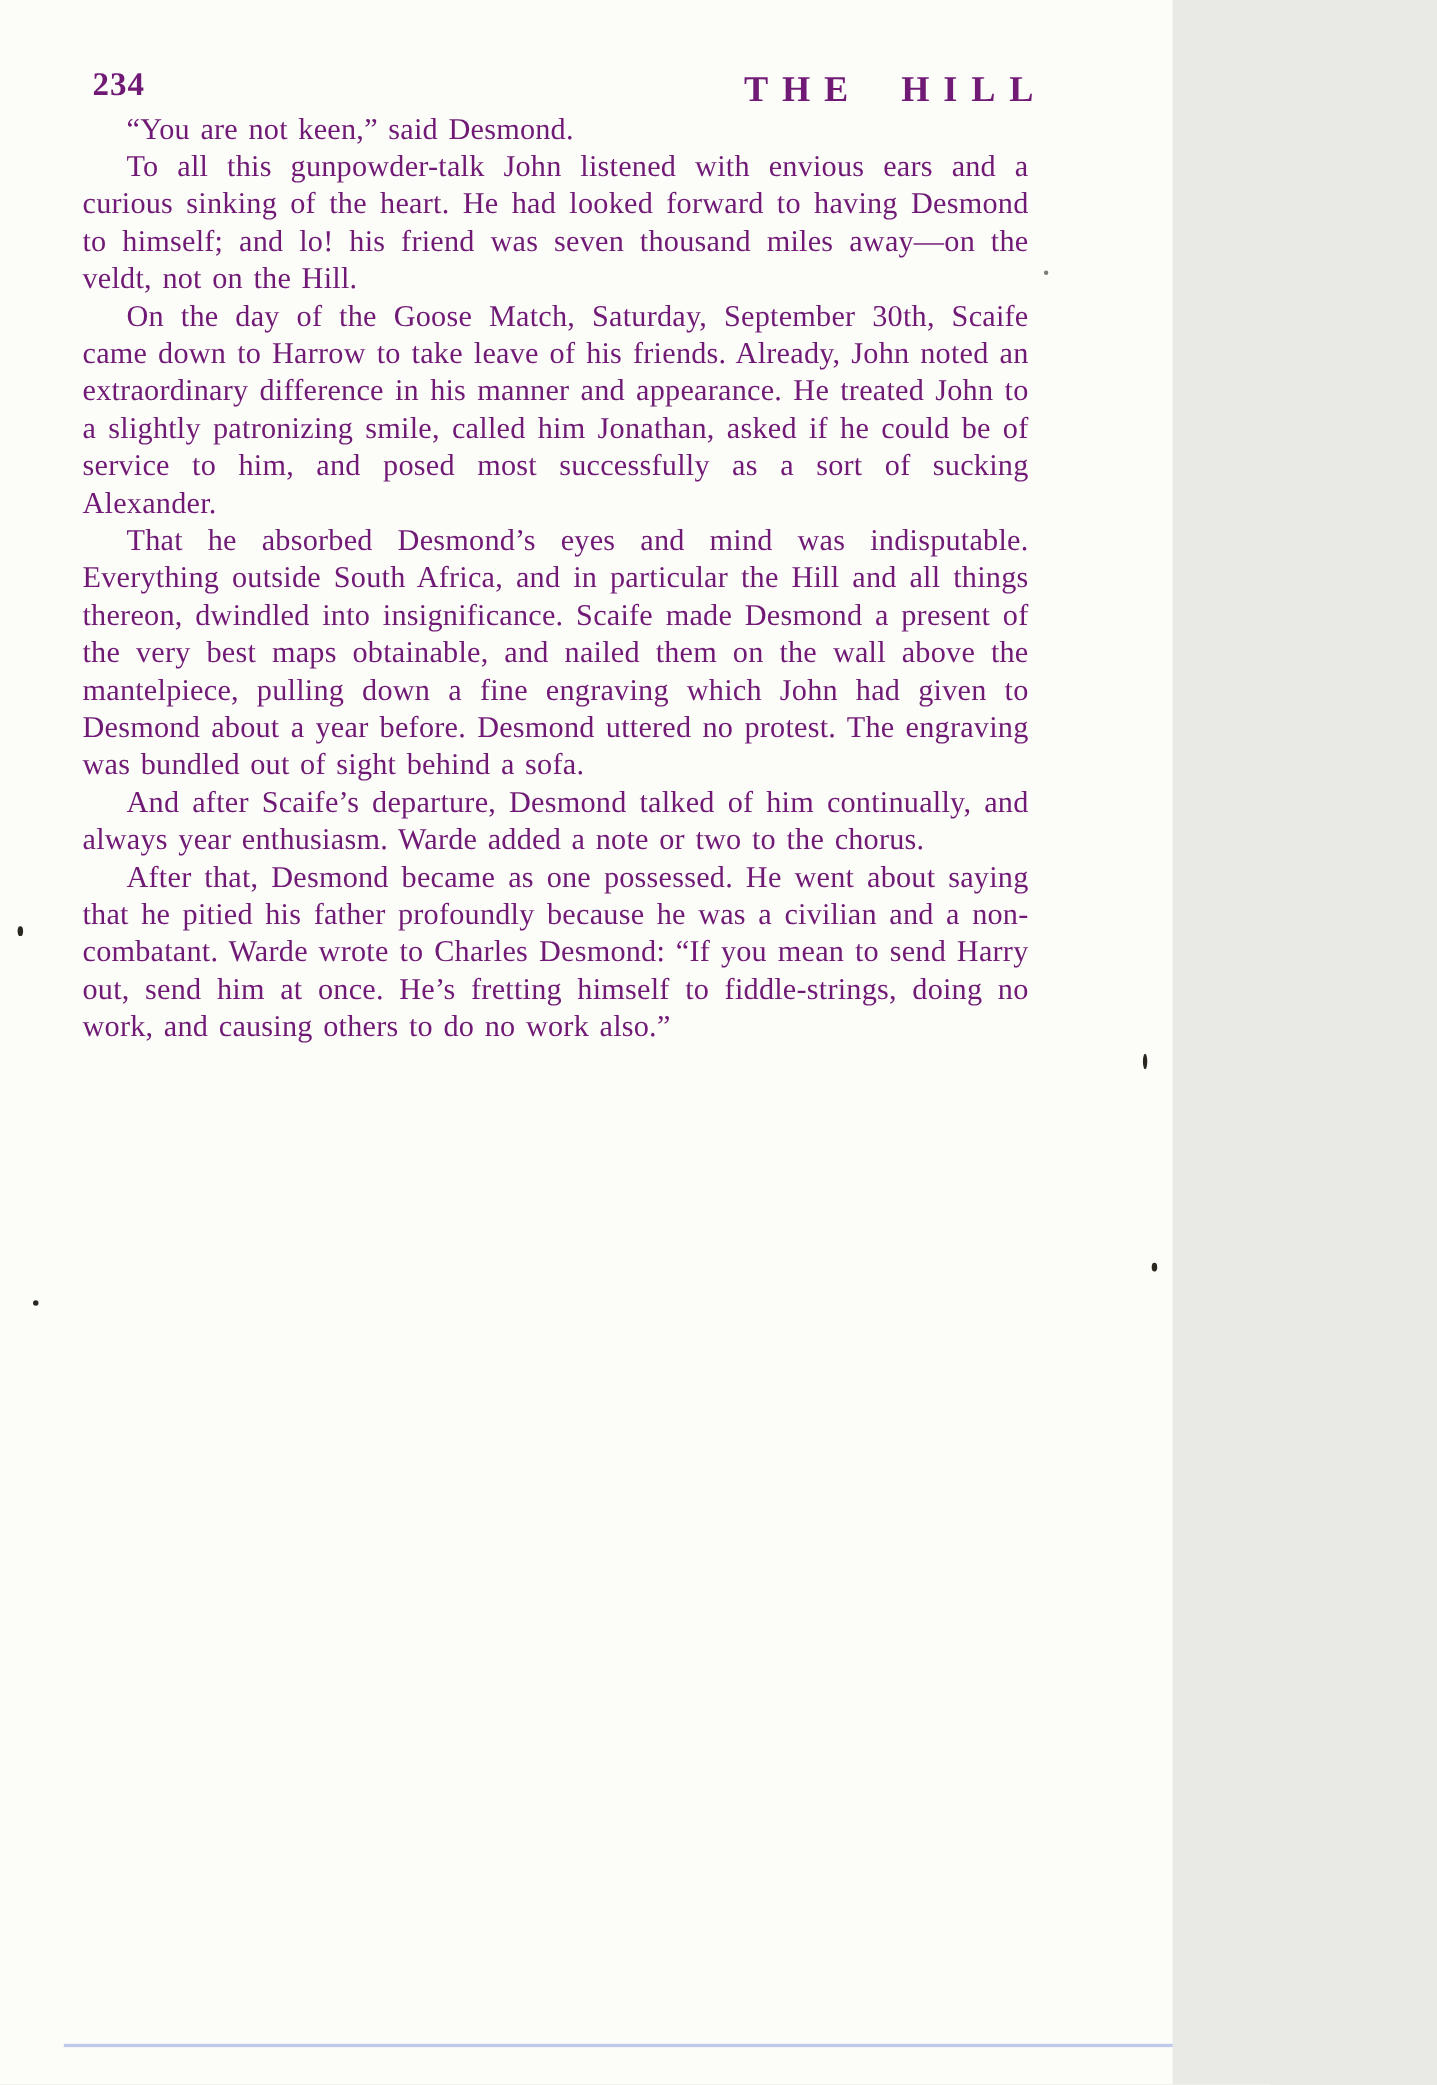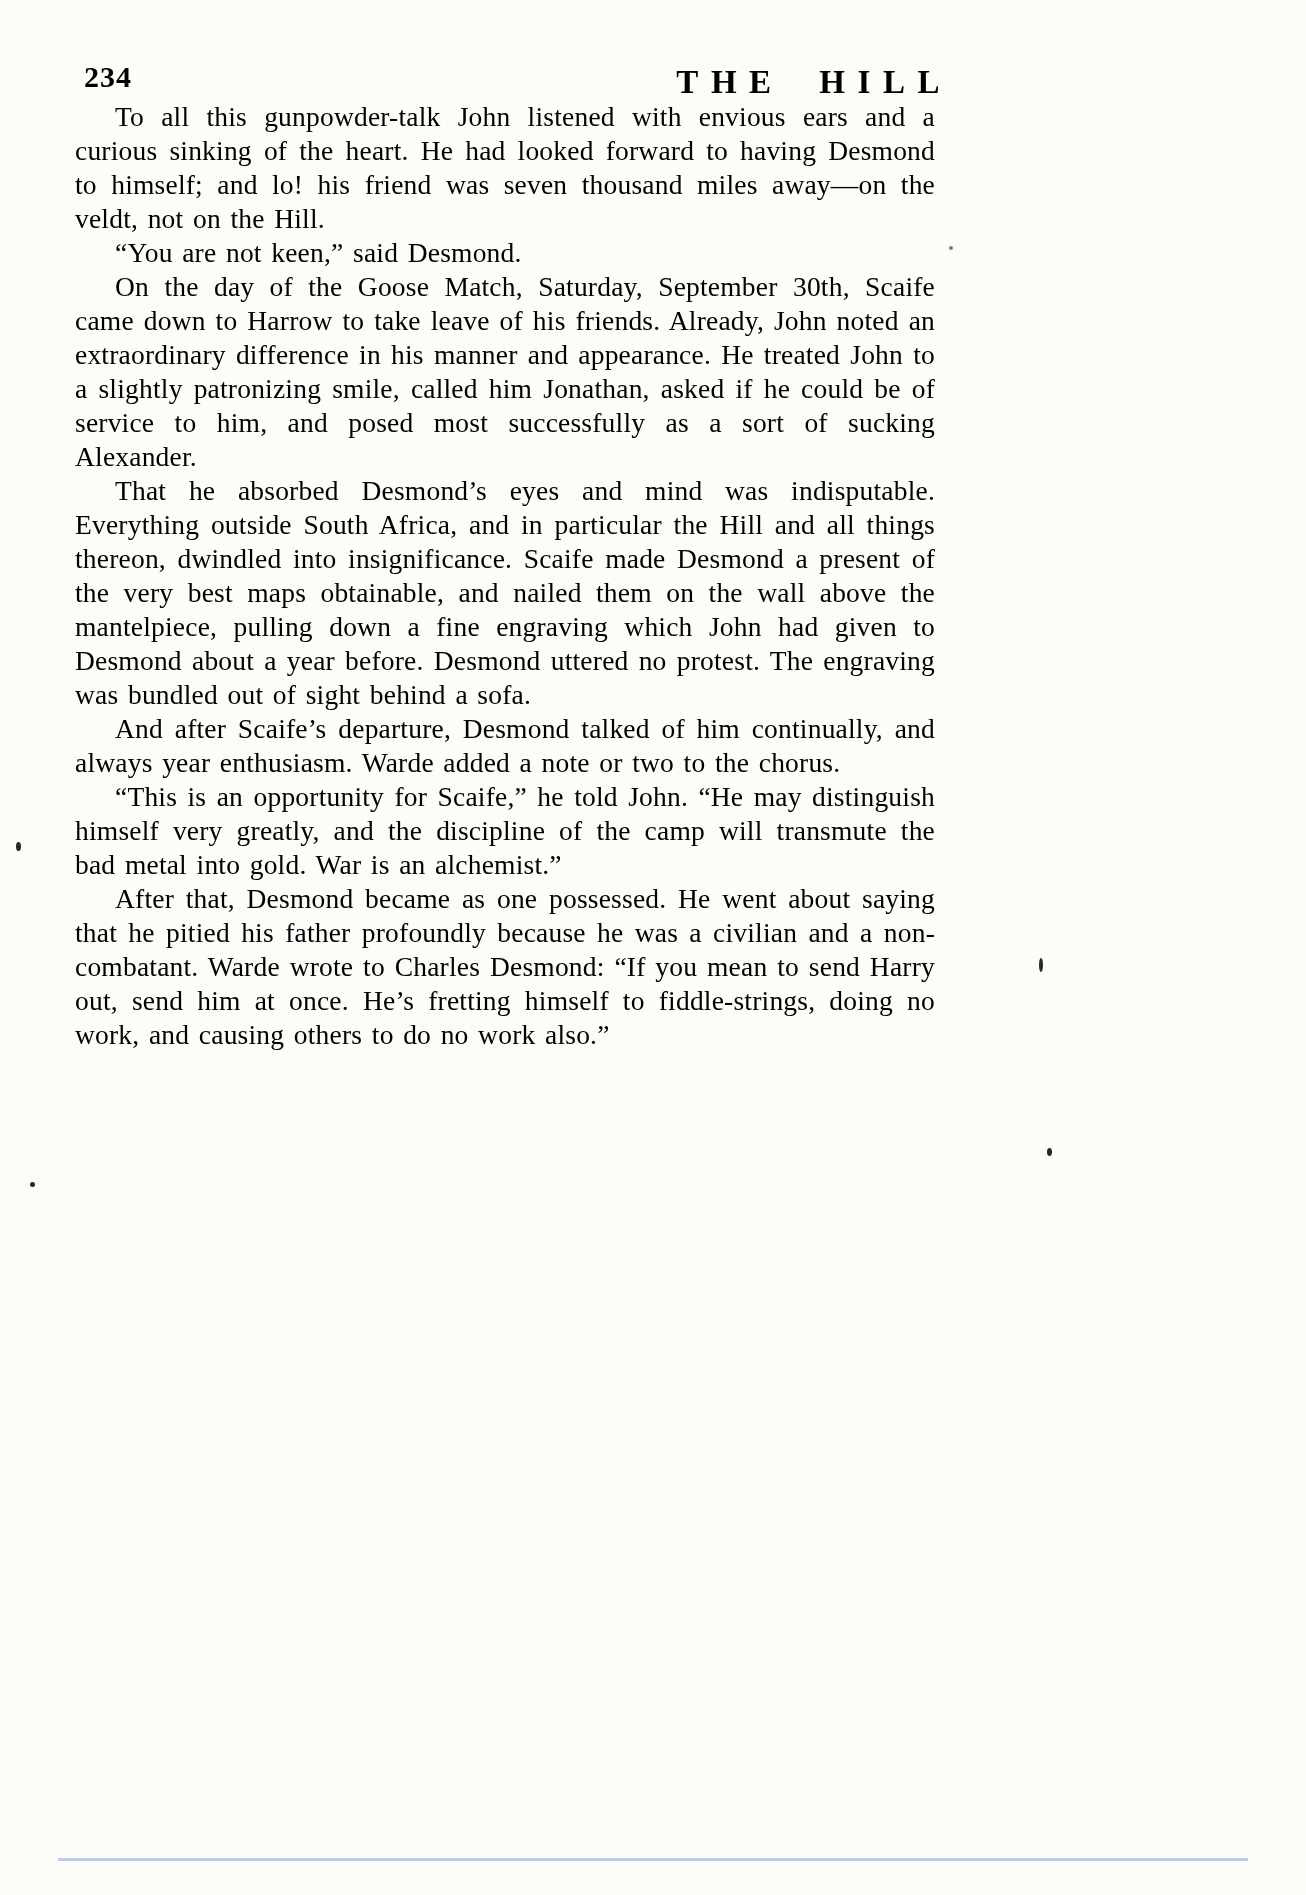--- a/index.html
+++ b/index.html
@@ -3,24 +3,24 @@
 <meta charset="utf-8">
 <style>
   html, body {
     margin: 0;
     padding: 0;
     background: #e9e9e6;
     font-family: "Liberation Serif", serif;
   }
   .page {
     position: relative;
-    width: 1306px;
+    width: 1066px;
     height: 1895px;
     background: #fcfcf9;
-    color: #000000;
+    color: #701a75;
     overflow: hidden;
   }
   
   .page-number {
     position: absolute;
     top: 60px;
     left: 84px;
     font-size: 30px;
     font-weight: bold;
     letter-spacing: 1px;
@@ -77,26 +77,25 @@
 </head>
 <body>
 
 <div class="page">
 
   <div class="page-number">234</div>
 
   <div class="running-title">THE HILL</div>
 
   <div class="text-column">
+      <p class="para">“You are not keen,” said Desmond.</p>
       <p class="para">To all this gunpowder-talk John listened with envious ears and a curious sinking of the heart.  He had looked forward to having Desmond to himself; and lo! his friend was seven thousand miles away—on the veldt, not on the Hill.</p>
-      <p class="para">“You are not keen,” said Desmond.</p>
       <p class="para">On the day of the Goose Match, Saturday, September 30th, Scaife came down to Harrow to take leave of his friends.  Already, John noted an extraordinary difference in his manner and appearance.  He treated John to a slightly patronizing smile, called him Jonathan, asked if he could be of service to him, and posed most successfully as a sort of sucking Alexander.</p>
       <p class="para">That he absorbed Desmond’s eyes and mind was indisputable.  Everything outside South Africa, and in particular the Hill and all things thereon, dwindled into insignificance.  Scaife made Desmond a present of the very best maps obtainable, and nailed them on the wall above the mantelpiece, pulling down a fine engraving which John had given to Desmond about a year before.  Desmond uttered no protest.  The engraving was bundled out of sight behind a sofa.</p>
       <p class="para">And after Scaife’s departure, Desmond talked of him continually, and always year enthusiasm.  Warde added a note or two to the chorus.</p>
-      <p class="para">“This is an opportunity for Scaife,” he told John. “He may distinguish himself very greatly, and the discipline of the camp will transmute the bad metal into gold. War is an alchemist.”</p>
       <p class="para">After that, Desmond became as one possessed.  He went about saying that he pitied his father profoundly because he was a civilian and a non-combatant.  Warde wrote to Charles Desmond: “If you mean to send Harry out, send him at once.  He’s fretting himself to fiddle-strings, doing no work, and causing others to do no work also.”</p>
     </div>
 
   <div class="speck speck-1"></div>
   <div class="speck speck-2"></div>
   <div class="speck speck-3"></div>
   <div class="speck speck-4"></div>
   <div class="speck speck-5"></div>
   <div class="scan-line"></div>
 

